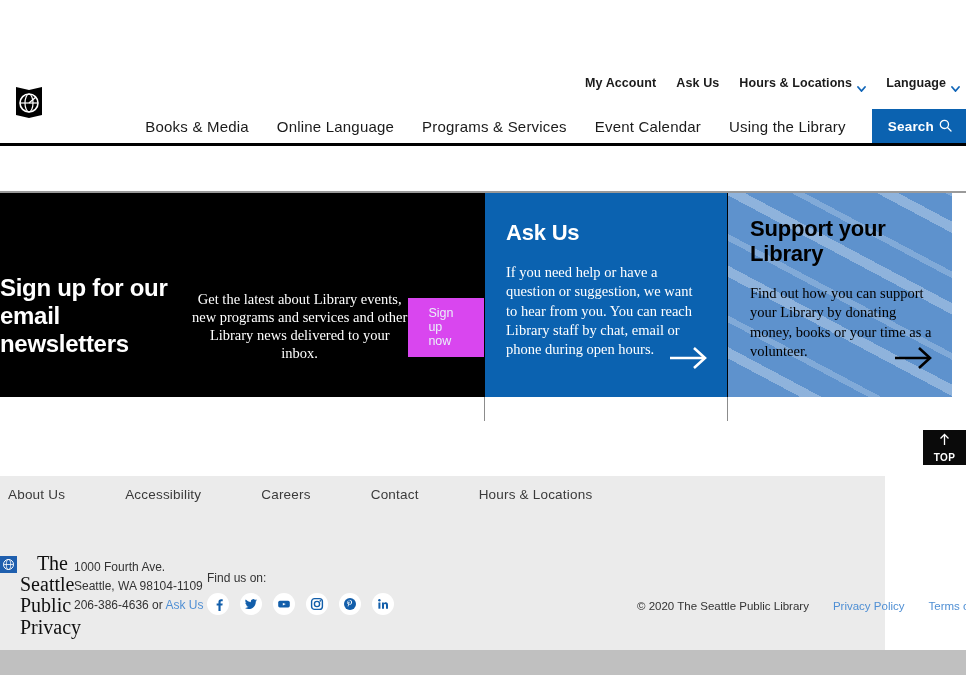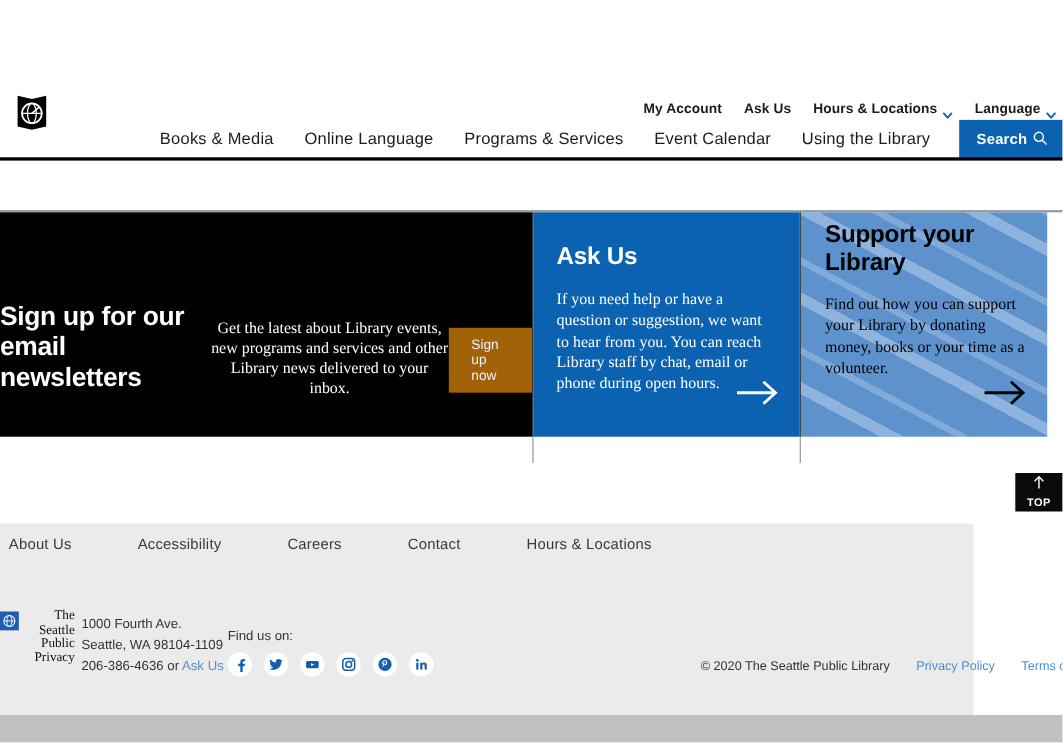--- a/index.html
+++ b/index.html
@@ -14,21 +14,20 @@
   
   .header { position:absolute; left:0; top:0; width:966px; height:146px; background:#fff; }
   .header-rule { position:absolute; left:0; top:143px; width:966px; height:3px; background:#000; }
 
   .logo-mark { position:absolute; left:14px; top:85px; width:30px; height:35px; }
 
   .utility-nav {
     position:absolute; right:0px; top:76px;
     display:flex; align-items:flex-end; gap:20px;
     padding-right:6px;
-    margin-top:16px;
   }
   .util-item {
     font-size:12.5px; font-weight:bold; color:#1b1b1b;
     letter-spacing:.1px; white-space:nowrap;
     display:flex; align-items:center; gap:5px; cursor:pointer;
   }
   .chev { display:inline-block; width:9px; height:6px; position:relative; top:1px; }
 
   .main-nav {
     position:absolute; right:0px; top:109px;
@@ -55,40 +54,40 @@
     width:484px; background:#000; color:#fff;
     display:flex; flex-direction:row; align-items:center;
     padding-top:41px;
   }
   .news-title { font-size:24px; font-weight:bold; letter-spacing:-.3px; }
   .news-body {
     font-family:"Liberation Serif", serif; font-size:14.5px; line-height:1.25;
     text-align:center; width:420px; margin-top:21px;
   }
   .signup-btn {
-    margin-top:23px; background:#a16207; color:#e9f0f8;
+    margin-top:23px; background:#d946ef; color:#e9f0f8;
     font-size:12.5px; padding:8px 20px 9px; cursor:pointer;
   }
 
   .panel-sep { width:1px; background:#000; }
 
   .panel-ask {
     width:242px; background:#0b62b0; color:#fff;
     position:relative; padding:27px 20px 0 21px;
   }
   .ask-title { font-size:22px; font-weight:bold; letter-spacing:-.2px; }
   .ask-body {
     font-family:Liberation Serif, serif; font-size:14.5px; line-height:1.33;
     margin-top:17px;
   }
 
   .panel-support {
     width:224px; position:relative; overflow:hidden;
     background:#5e92cd; color:#000;
-    padding:8px 18px 0 22px;
+    padding:24px 18px 0 22px;
   }
   .stripes {
     position:absolute; inset:0;
     background:repeating-linear-gradient(
       28deg,
       rgba(255,255,255,0) 0px, rgba(255,255,255,0) 34px,
       rgba(255,255,255,.30) 34px, rgba(255,255,255,.30) 44px,
       rgba(255,255,255,0) 44px, rgba(255,255,255,0) 66px,
       rgba(255,255,255,.22) 66px, rgba(255,255,255,.22) 72px
     );
@@ -115,21 +114,21 @@
   .footer { position:absolute; left:0; top:476px; width:885px; height:174px; background:#ebebeb; }
   .footer-links { position:absolute; left:-22px; top:11px; display:flex; gap:0; }
   .footer-link {
     font-size:13.5px; color:#3a3a3a; padding:0 30px; white-space:nowrap; cursor:pointer;
     letter-spacing:.2px;
   }
 
   .brand { position:absolute; left:0px; top:77px; display:flex; align-items:flex-start; }
   .brand-icon { width:17px; height:17px; background:#1f5fae; margin-top:3px; position:relative; flex:none; }
   .brand-words {
-    font-family:"Liberation Serif", serif; font-size:12px; line-height:1.06;
+    font-family:"Liberation Serif", serif; font-size:20px; line-height:1.06;
     color:#111; text-align:right; margin-left:3px; width:48px;
   }
   .brand-words span { display:block; }
 
   .address {
     position:absolute; left:74px; top:82px;
     font-size:12px; line-height:1.58; color:#333;
   }
   .link-blue { color:#4f8fd4; cursor:pointer; }
 

